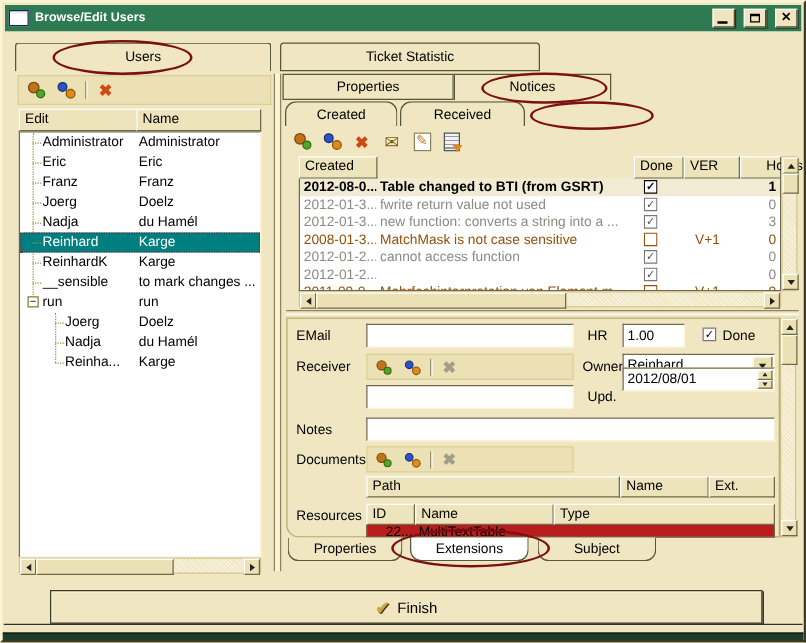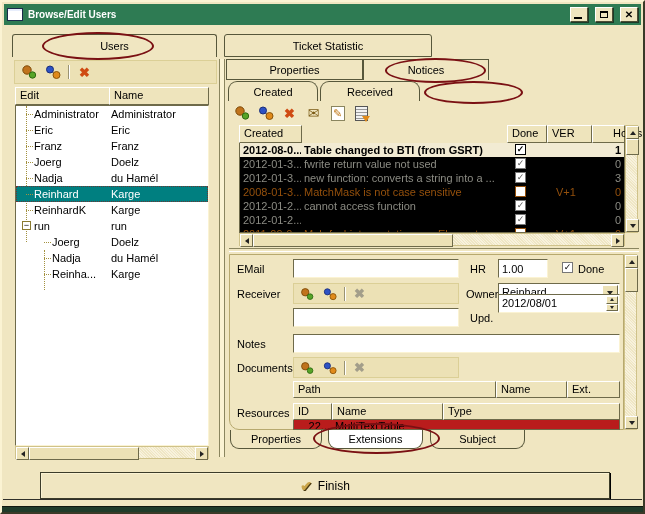--- a/index.html
+++ b/index.html
@@ -76,21 +76,21 @@
   #splitter-v{position:absolute;left:217px;top:57px;width:4px;height:398px;
     border-left:1px solid #8a855f;border-right:1px solid #8a855f;background:#fbf3d3;}
   #splitter-h{position:absolute;left:227px;top:246px;width:410px;height:2px;
     border-top:1px solid #8a855f;border-bottom:1px solid #fff;}
   
   #nh-created{left:237px;top:123px;width:63px;}
   #nh-subject{left:300px;top:123px;width:205px;}
   #nh-done{left:505px;top:123px;width:40px;}
   #nh-ver{left:545px;top:123px;width:45px;}
   #nh-hours{left:590px;top:123px;width:33px;padding-left:20px;}
-  #ntable-body{position:absolute;left:237px;top:141px;width:386px;height:90px;background:#000000;
+  #ntable-body{position:absolute;left:237px;top:141px;width:386px;height:90px;background:#ffffff;
     border:1px solid #6e6a4a;border-top:none;box-sizing:border-box;overflow:hidden;}
   .nrow{position:relative;height:14px;line-height:14px;}
   .nrow span{white-space:nowrap;overflow:hidden;}
   .nrow .c-created{position:absolute;left:3px;width:58px;}
   .nrow .c-subject{position:absolute;left:64px;width:200px;}
   .nrow .c-done{position:absolute;left:275px;top:1px;}
   .nrow .c-ver{position:absolute;left:316px;}
   .nrow .c-hours{position:absolute;left:350px;width:31px;text-align:right;}
   .nrow.tone-selected{background:#f2ebd3;font-weight:bold;}
   .nrow.tone-gray{color:#8b8b83;}
@@ -235,20 +235,25 @@
     <div class="trow selected">
         <span class="stub"></span>
         <span class="login">Reinhard</span>
         <span class="nm">Karge</span>
       </div>
     <div class="trow">
         <span class="stub"></span>
         <span class="login">ReinhardK</span>
         <span class="nm">Karge</span>
       </div>
+    <div class="trow">
+        <span class="stub"></span>
+        <span class="login">__sensible</span>
+        <span class="nm">to mark changes ...</span>
+      </div>
     <div class="trow expandable">
         <span class="expander">−</span>
         <span class="login">run</span>
         <span class="nm">run</span>
       </div>
     <div class="trow lvl-1">
         <span class="stub"></span>
         <span class="login">Joerg</span>
         <span class="nm">Doelz</span>
       </div>

